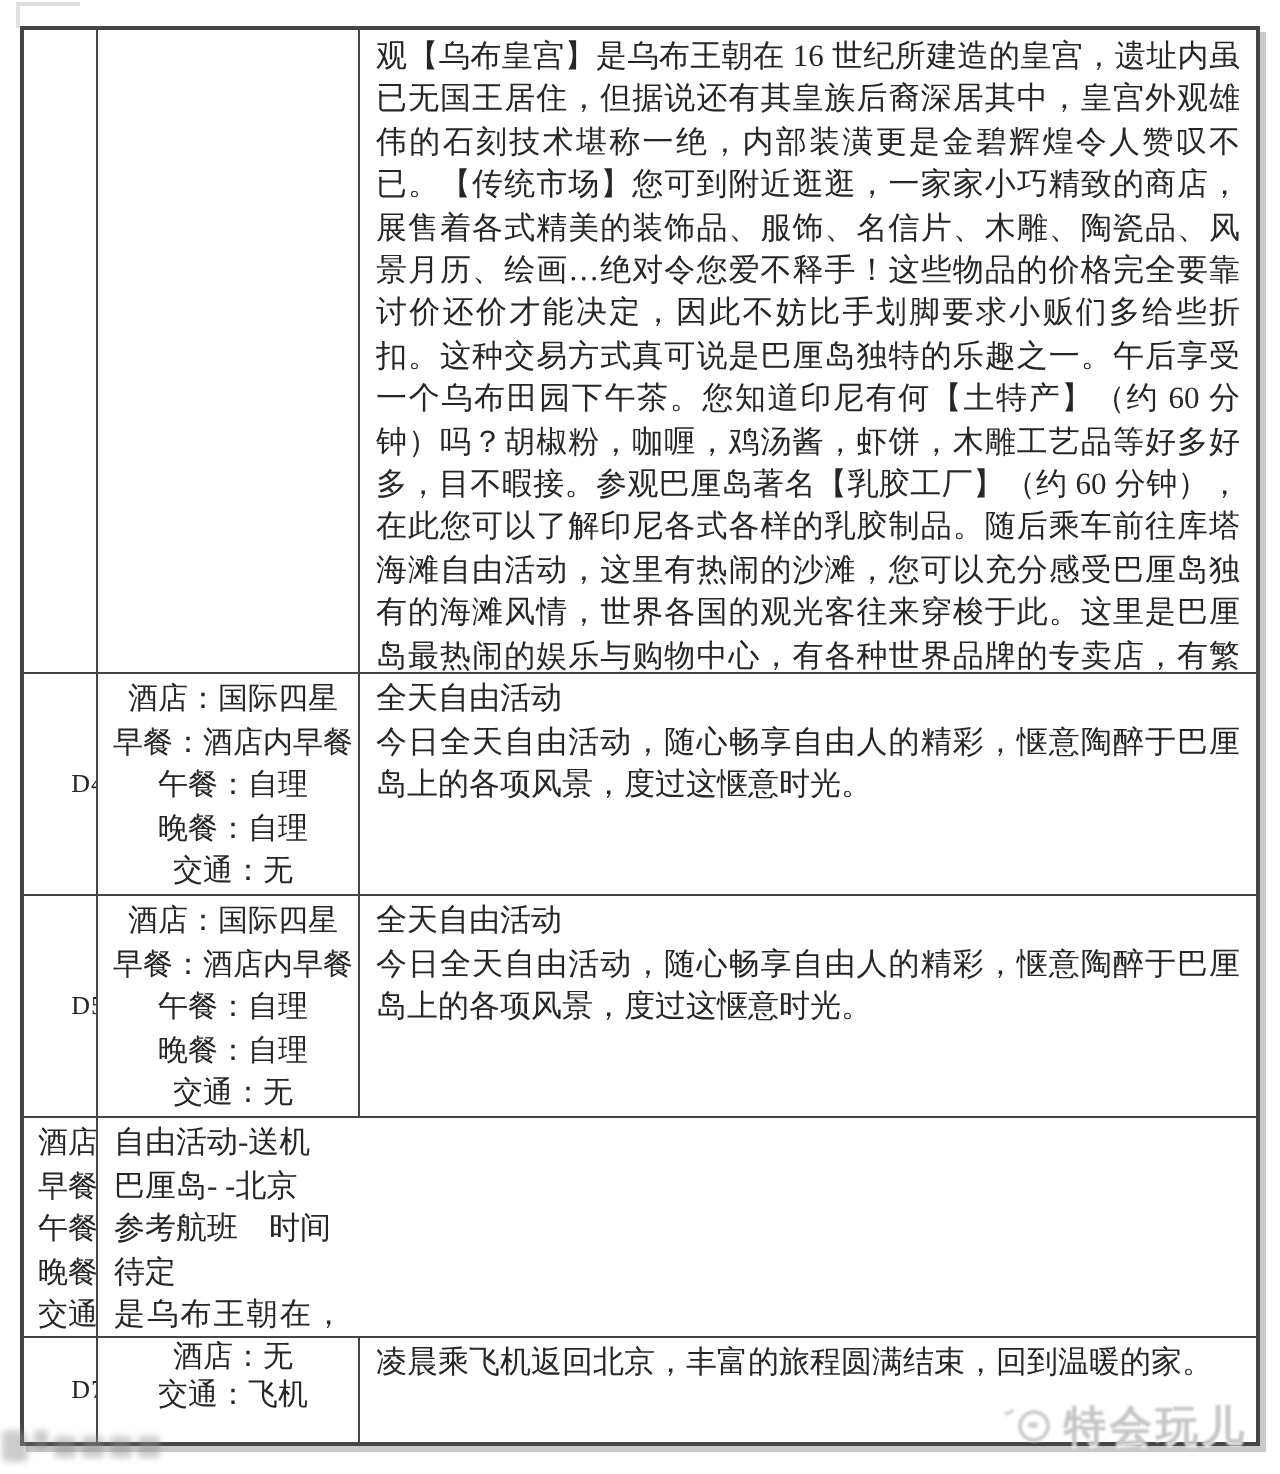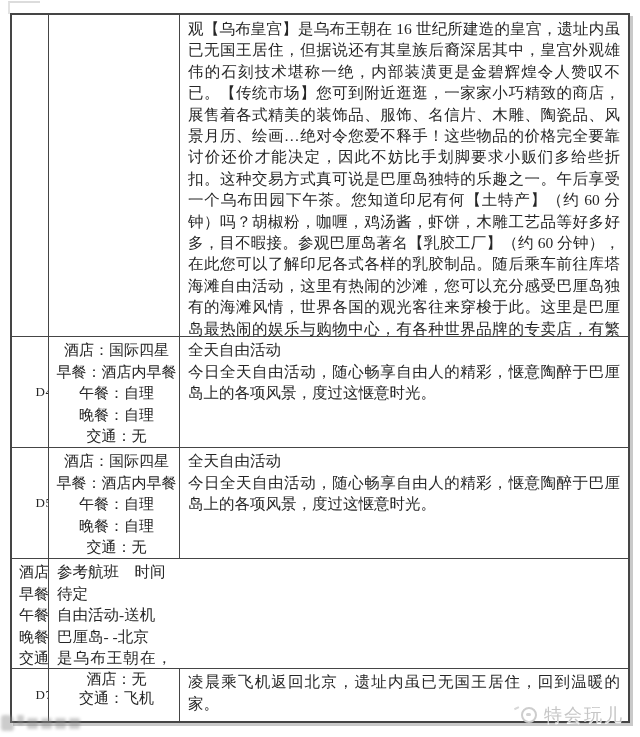--- a/index.html
+++ b/index.html
@@ -54,23 +54,24 @@
     font-size:15.5px;line-height:21.5px;
   }
   .cell.desc p{text-align:justify;}
   .r0 .cell.desc{line-height:21.4px;padding-top:3px;}
 
   
   .brand-watermark{
     position:absolute;right:16px;bottom:10px;
     display:flex;align-items:center;gap:7px;
     color:var(--wm);
-    font-size:18px;letter-spacing:2px;
+    font-size:21px;letter-spacing:2px;
     text-shadow:0 1px 0 #fff;
     filter:blur(.4px);
+    font-weight:bold;
   }
   .brand-circle-icon{
     width:16px;height:16px;border:2px solid #cdcdcd;border-radius:50%;
     position:relative;display:inline-block;
   }
   .brand-circle-icon::after{
     content:"";position:absolute;left:3px;top:4px;width:5px;height:3px;
     background:#d2d2d2;border-radius:2px;
   }
   .brand-circle-icon::before{
@@ -141,34 +142,34 @@
 
     <div class="row r3">
       <div class="cell meals">
         <div>酒店：无</div>
         <div>早餐：酒店内早餐</div>
         <div>午餐：自理</div>
         <div>晚餐：自理</div>
         <div>交通：飞机</div>
       </div>
       <div class="cell desc">
+        <div>自由活动-送机　巴厘岛- -北京</div>
         <div>参考航班　时间待定</div>
-        <div>自由活动-送机　巴厘岛- -北京</div>
         <p>是乌布王朝在，随心畅享自由人的精彩，惬意陶醉于巴厘岛上的各项风景，度过这惬意时光。下午按照指定时间集合送往机场。</p>
       </div>
     </div>
 
     <div class="row r4">
       <div class="cell day">D7</div>
       <div class="cell meals">
         <div>酒店：无</div>
         <div>交通：飞机</div>
       </div>
       <div class="cell desc">
-        <p>凌晨乘飞机返回北京，遗址内虽已无国王居住，回到温暖的家。</p>
+        <p>凌晨乘飞机返回北京，丰富的旅程圆满结束，回到温暖的家。</p>
       </div>
     </div>
 
   </div>
 
   <div class="watermark-left">
     <span class="wm-blob b1"></span>
     <span class="wm-blob b2"></span>
     <span class="wm-blob b3"></span>
     <span class="wm-blob b4"></span>

